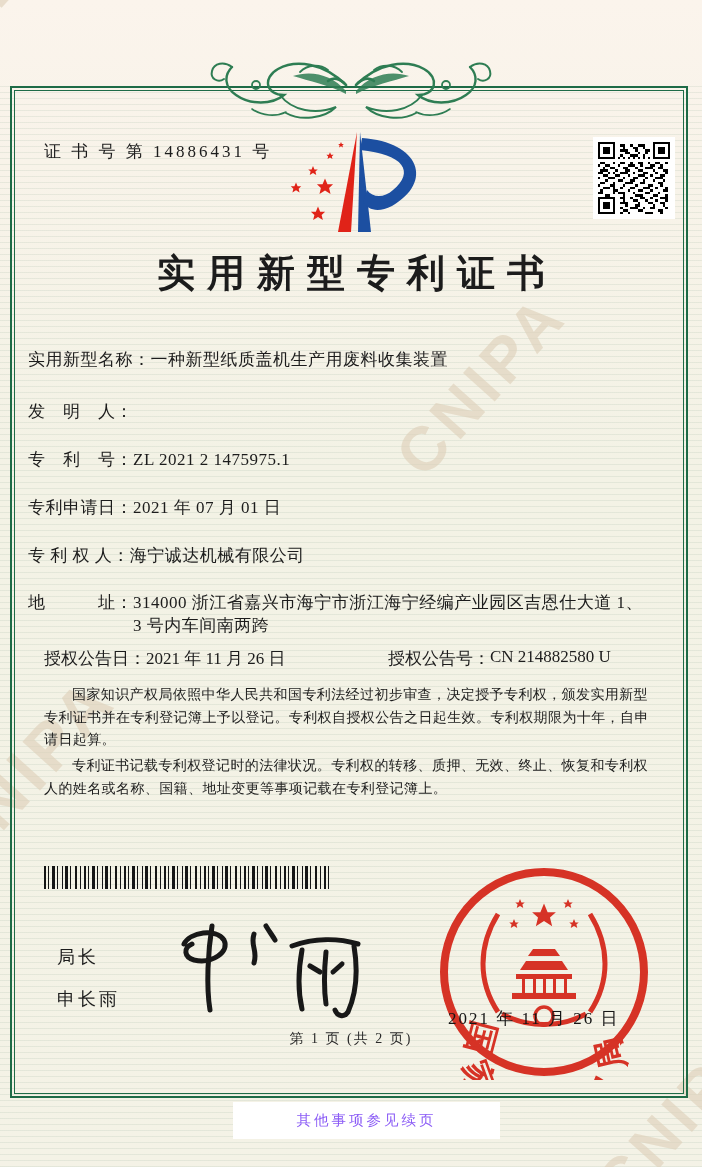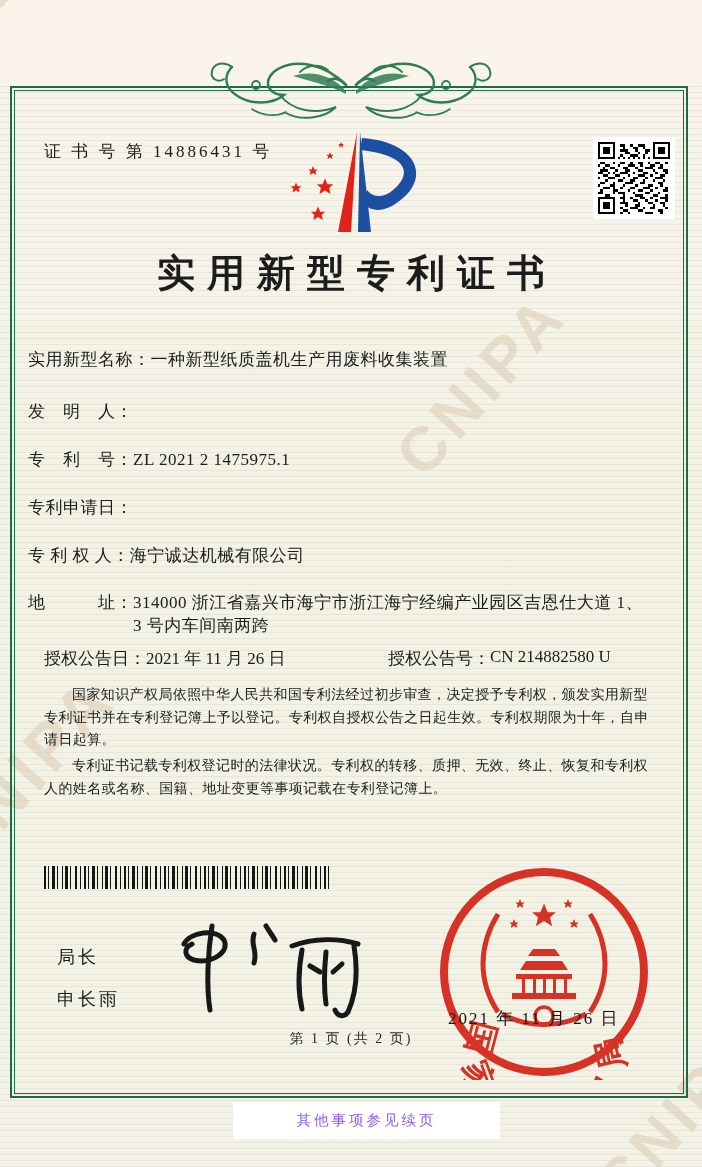--- a/index.html
+++ b/index.html
@@ -292,20 +292,21 @@
   </div>
   <div class="row r1">
     <span class="lab">发　明　人：</span>
   </div>
   <div class="row r2">
     <span class="lab">专　利　号：</span>
     <span class="val">ZL 2021 2 1475975.1</span>
   </div>
   <div class="row r3">
     <span class="lab">专利申请日：</span>
+    <span class="val">2021 年 07 月 01 日</span>
   </div>
   <div class="row r4">
     <span class="lab">专 利 权 人：</span>
     <span class="val">海宁诚达机械有限公司</span>
   </div>
   <div class="row r5">
     <span class="lab">地　　　址：</span>
     <span class="val">314000 浙江省嘉兴市海宁市浙江海宁经编产业园区吉恩仕大道 1、3 号内车间南两跨</span>
   </div>
   <div class="grant-left">

